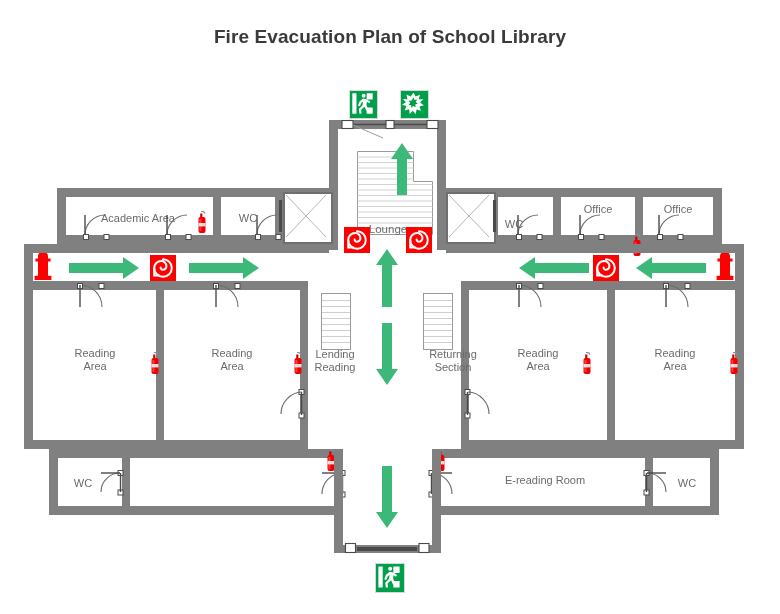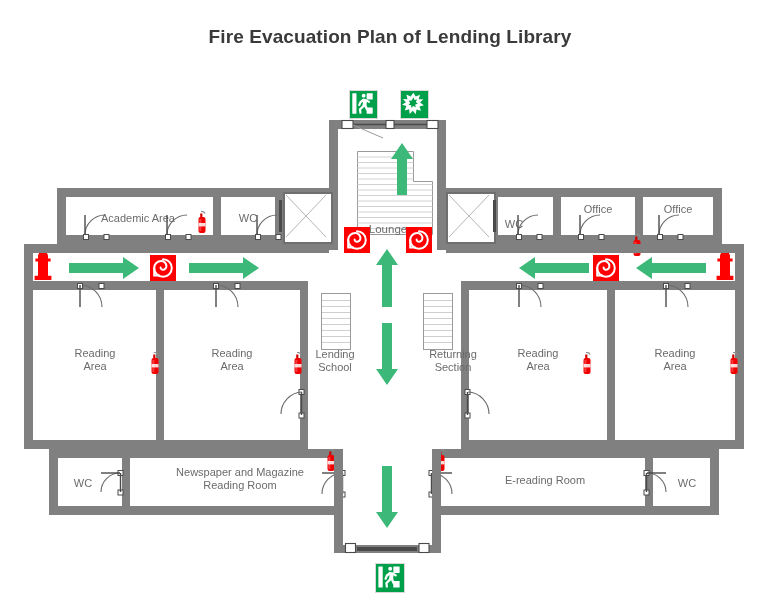--- a/index.html
+++ b/index.html
@@ -37,21 +37,21 @@
   .stairbox{position:absolute;}
   .elev{position:absolute;border:2px solid #6f6f6f;background:#fff;}
   .elev svg{display:block;}
   .winline{position:absolute;background:#4a4a4a;}
 </style>
 </head>
 <body>
 
 <div id="stage">
 
-  <div id="title">Fire Evacuation Plan of Lending Library</div>
+  <div id="title">Fire Evacuation Plan of School Library</div>
 
   <div class="sign" style="left:349px;top:90px;width:27px;height:27px;">
     <svg width="25" height="25" viewBox="0 0 24 24">
       <g fill="#ffffff">
         <rect x="2.2" y="2.2" width="4" height="19.6" rx="0.4"></rect>
         <rect x="16" y="2.2" width="5.8" height="6" rx="0.4"></rect>
         <rect x="16" y="15.8" width="5.8" height="6" rx="0.4"></rect>
         <path d="M13.1 2.6a1.85 1.85 0 1 1 0 3.7 1.85 1.85 0 0 1 0-3.7z"></path>
         <path d="M12.6 7.2 9.2 10.0 7.6 14.0l1.9.7 1.3-3.2 1.8-1.3-.7 3.6-3.4 3.5.6 4.5 2.0-.2-.4-3.6 3.2-3.0 1.4 3.0 2.2 3.4 1.7-1.1-2.0-3.1-1.3-3.6.2-3.3 2.4 1.5.9-1.7-3.5-2.3z"></path>
       </g>
@@ -416,21 +416,21 @@
     <i style="top:6px;"></i>
       <i style="top:12px;"></i>
       <i style="top:18px;"></i>
       <i style="top:24px;"></i>
     <i style="top:30px;"></i>
       <i style="top:36px;"></i>
       <i style="top:42px;"></i>
       <i style="top:48px;"></i>
   </div>
   <div class="lbl" style="left:303px;top:348px;width:64px;">Lending
-School</div>
+Reading</div>
   <div class="lbl" style="left:416px;top:348px;width:74px;">Returning
 Section</div>
 
   <div class="arrow" style="left:376px;top:249px;width:22px;height:58px;">
     <div class="shaft" style="left:6px;top:14px;width:10px;height:44px;"></div>
     <div class="head" style="left:0;top:0;border-left:11px solid transparent;border-right:11px solid transparent;border-bottom:16px solid #3cb878;"></div>
   </div>
   <div class="arrow" style="left:376px;top:323px;width:22px;height:62px;">
     <div class="shaft" style="left:6px;top:0;width:10px;height:46px;"></div>
     <div class="head" style="left:0;bottom:0;border-left:11px solid transparent;border-right:11px solid transparent;border-top:16px solid #3cb878;"></div>
@@ -442,22 +442,20 @@
 
   <div class="wall" style="left:49px;top:449px;width:9px;height:66px;"></div>
   <div class="wall" style="left:49px;top:506px;width:294px;height:9px;"></div>
   <div class="wall" style="left:49px;top:449px;width:294px;height:9px;"></div>
   <div class="wall" style="left:122px;top:449px;width:8px;height:66px;"></div>
 
   <div class="room" style="left:58px;top:458px;width:64px;height:48px;"></div>
   <div class="room" style="left:130px;top:458px;width:213px;height:48px;"></div>
 
   <div class="lbl" style="left:61px;top:477px;width:44px;">WC</div>
-  <div class="lbl" style="left:140px;top:466px;width:200px;">Newspaper and Magazine
-Reading Room</div>
 
   <div class="wall" style="left:710px;top:449px;width:9px;height:66px;"></div>
   <div class="wall" style="left:432px;top:506px;width:287px;height:9px;"></div>
   <div class="wall" style="left:432px;top:449px;width:287px;height:9px;"></div>
   <div class="wall" style="left:645px;top:449px;width:8px;height:66px;"></div>
 
   <div class="room" style="left:441px;top:458px;width:204px;height:48px;"></div>
   <div class="room" style="left:653px;top:458px;width:57px;height:48px;"></div>
 
   <div class="lbl" style="left:450px;top:474px;width:190px;">E-reading Room</div>

